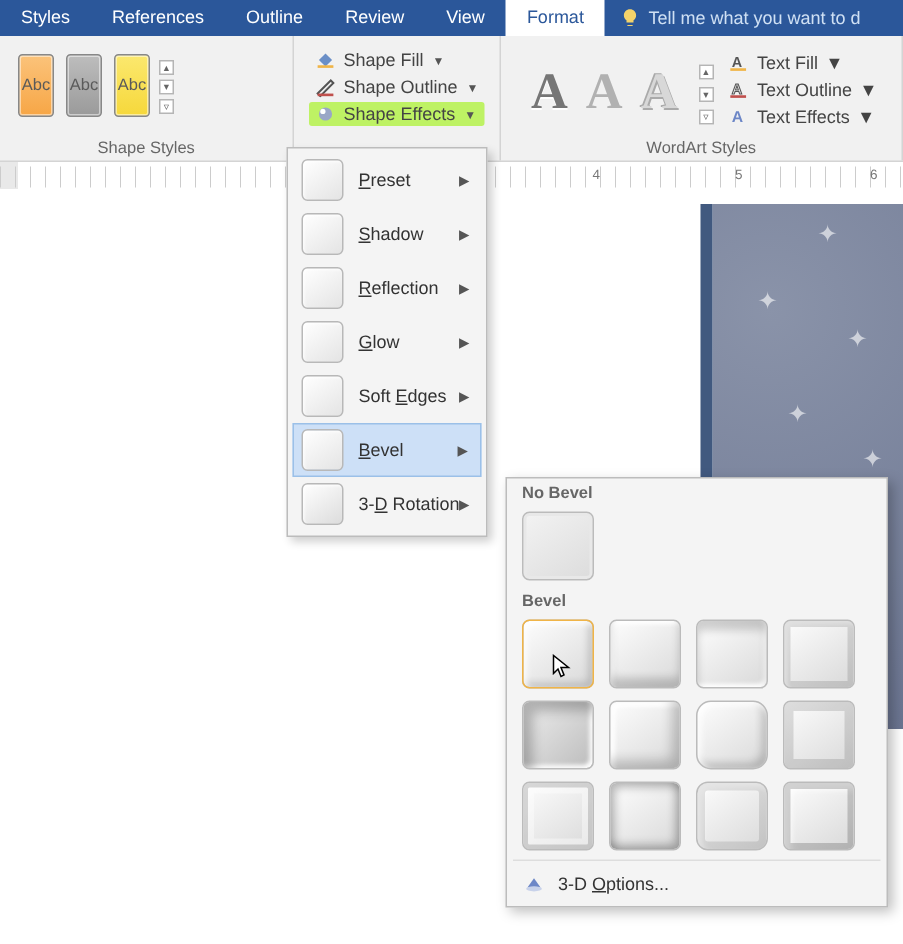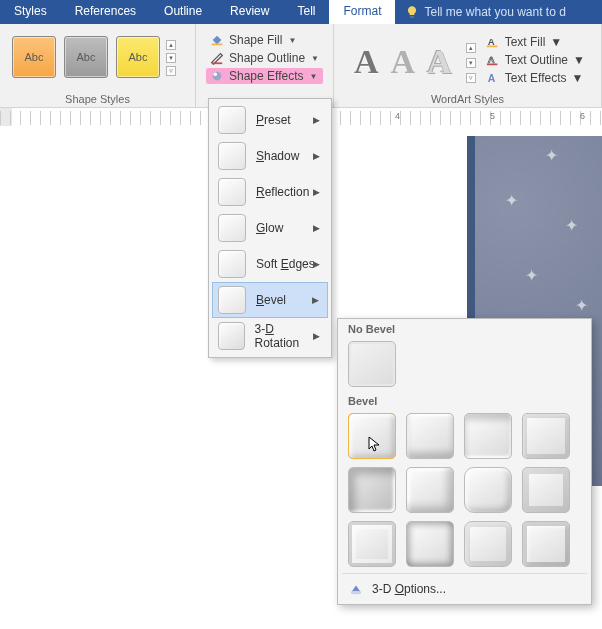--- a/index.html
+++ b/index.html
@@ -9,32 +9,32 @@
   .tab { padding: 4px 14px 0 14px; font-size: 12px; cursor: default; }
   .tab.active { background: #fff; color: #2b579a; }
   .tellme { display: flex; align-items: center; color: #cfe0f4; padding-left: 10px; gap: 5px; }
   .bulb-icon { width: 14px; height: 14px; }
 
   .ribbon { display: flex; background: #f1f1f1; border-bottom: 1px solid #d4d4d4; height: 84px; }
   .group { border-right: 1px solid #d4d4d4; padding: 4px 6px 2px 6px; display: flex; flex-direction: column; justify-content: space-between;}
   .group-label { font-size: 11px; color: #666; text-align: center; padding-top: 1px; }
 
   .shape-swatches { display: flex; gap: 8px; padding: 8px 2px 0 6px;}
-  .shape-swatch { width: 44px; height: 42px; border: 1px solid #888; border-radius: 3px; display:flex; align-items:center; justify-content:center; font-size: 11px; color:#5a5a5a; box-shadow: inset 0 0 0 1px rgba(255,255,255,0.5);}
+  .shape-swatch { width: 24px; height: 42px; border: 1px solid #888; border-radius: 3px; display:flex; align-items:center; justify-content:center; font-size: 11px; color:#5a5a5a; box-shadow: inset 0 0 0 1px rgba(255,255,255,0.5);}
   .sw-orange { background: linear-gradient(#fbc37a,#f7a646); }
   .sw-gray   { background: linear-gradient(#bdbdbd,#9a9a9a); }
   .sw-yellow { background: linear-gradient(#fbe86e,#f6d83b); }
   .gal-arrow { width:14px; margin-left:2px; display:flex; flex-direction: column; justify-content: space-around; align-items: center; padding-top:10px;}
   .ga { width:10px; height:10px; border:1px solid #b5b5b5; background:#fff; font-size:7px; display:flex;align-items:center;justify-content:center; color:#666;}
 
   .shape-btns { display:flex; flex-direction:column; padding: 4px 4px 0 4px; gap:2px; }
   .shape-btn { display:flex; align-items:center; gap:5px; font-size:12px; color:#444; padding:1px 4px; white-space: nowrap;}
   .sb-ico { width:14px; height:14px; }
   .shape-btn .caret { font-size:8px; color:#555; margin-left:1px;}
-  .shape-effects-open { background:#f9a8d4; border-radius:2px; }
+  .shape-effects-open { background:#bef264; border-radius:2px; }
 
   .wa-swatches { display:flex; gap: 12px; padding: 10px 10px 0 14px; align-items:center; }
   .wa-A { font-family: Georgia, 'Times New Roman', serif; font-size: 34px; font-weight: bold; color:#b1b1b1;}
   .wa-A.solid { color:#767676; text-shadow: 0 1px 0 #fff;}
   .wa-A.outline2 { color:#d8d8d8; text-shadow: -1px -1px 0 #aaa, 1px 1px 0 #aaa; }
 
   .text-btns { display:flex; flex-direction:column; padding: 6px 4px 0 6px; gap:2px; }
   .text-btn { display:flex; align-items:center; gap:5px; font-size:12px; color:#444; padding:1px 2px; white-space: nowrap;}
 
   .ruler { height: 18px; background:#fff; border-bottom: none; position:relative; font-size:9px; color:#777;}
@@ -46,21 +46,21 @@
   .star { position:absolute; color: rgba(255,255,255,0.6); font-size: 16px;}
 
   
   .menu { position:absolute; background:#f4f4f4; border:1px solid #bcbcbc; box-shadow: 3px 3px 6px rgba(0,0,0,0.2); padding: 3px; }
   .menu-item { display:flex; align-items:center; padding: 4px 10px 4px 6px; gap: 10px; font-size:12px; color:#333; position:relative;}
   .menu-item .mi-ico { width: 28px; height: 28px; border:1px solid #b8b8b8; border-radius: 4px; background: linear-gradient(145deg,#fff,#e4e4e4); box-shadow: inset 1px 1px 2px rgba(255,255,255,0.8); }
   .menu-item .arrow { position:absolute; right:8px; font-size:9px; color:#555;}
   .menu-item.hover { background:#cde0f7; border:1px solid #9bc0e8; padding:3px 9px 3px 5px;}
   .ufl { text-decoration: underline; }
 
-  .effects-menu { left:208px; top:98px; width:124px; }
+  .effects-menu { left:191px; top:98px; width:134px; }
 
   .bevel-panel { position:absolute; left:337px; top:318px; width:255px; background:#f4f4f4; border:1px solid #bcbcbc; box-shadow: 3px 3px 8px rgba(0,0,0,0.25); padding-bottom:4px;}
   .bp-header { font-size:11px; font-weight:bold; color:#666; padding:4px 8px 2px 10px;}
   .bp-row { display:flex; gap:10px; padding: 4px 10px;}
   .bp-swatch { width:48px; height:46px; border:1px solid #bbb; border-radius:5px; background: linear-gradient(145deg,#fdfdfd,#d9d9d9); box-shadow: inset 2px 2px 4px rgba(255,255,255,0.9), inset -3px -3px 5px rgba(0,0,0,0.15); position:relative;}
   .bp-swatch.nobev { background: linear-gradient(145deg,#f3f3f3,#dcdcdc); box-shadow: inset 0 0 0 2px #e8e8e8;}
   .bp-swatch.hover { outline:1px solid #f0b447; outline-offset:-1px;}
   .bp-sep { height:1px; background:#ddd; margin:2px 4px;}
   .bp-cursor { position:absolute; left:18px; top:22px; font-size:15px; color:#000; pointer-events:none;}
   .bp-footer { display:flex; align-items:center; gap:8px; padding: 6px 10px 4px 10px; font-size:12px; color:#333;}
@@ -80,21 +80,21 @@
   .bv12{ box-shadow: inset 0 0 0 4px rgba(0,0,0,0.18), inset 4px 4px 5px #fff;}
 </style>
 </head>
 <body>
 
 <div class="tabs">
   <div class="tab">Styles</div>
   <div class="tab">References</div>
   <div class="tab">Outline</div>
   <div class="tab">Review</div>
-  <div class="tab">Tell</div>
+  <div class="tab">View</div>
   <div class="tab active">Format</div>
   <div class="tellme">
     <svg class="bulb-icon" viewBox="0 0 24 24">
         <path fill="#f4d36a" d="M9 21h6v-1H9v1zm3-19C8 2 5 5 5 9c0 2.4 1.2 4.4 3 5.7V17h8v-2.3c1.8-1.3 3-3.3 3-5.7 0-4-3-7-7-7z"></path>
       </svg>
     <span>Tell me what you want to d</span>
   </div>
 </div>
 
 <div class="ribbon">

